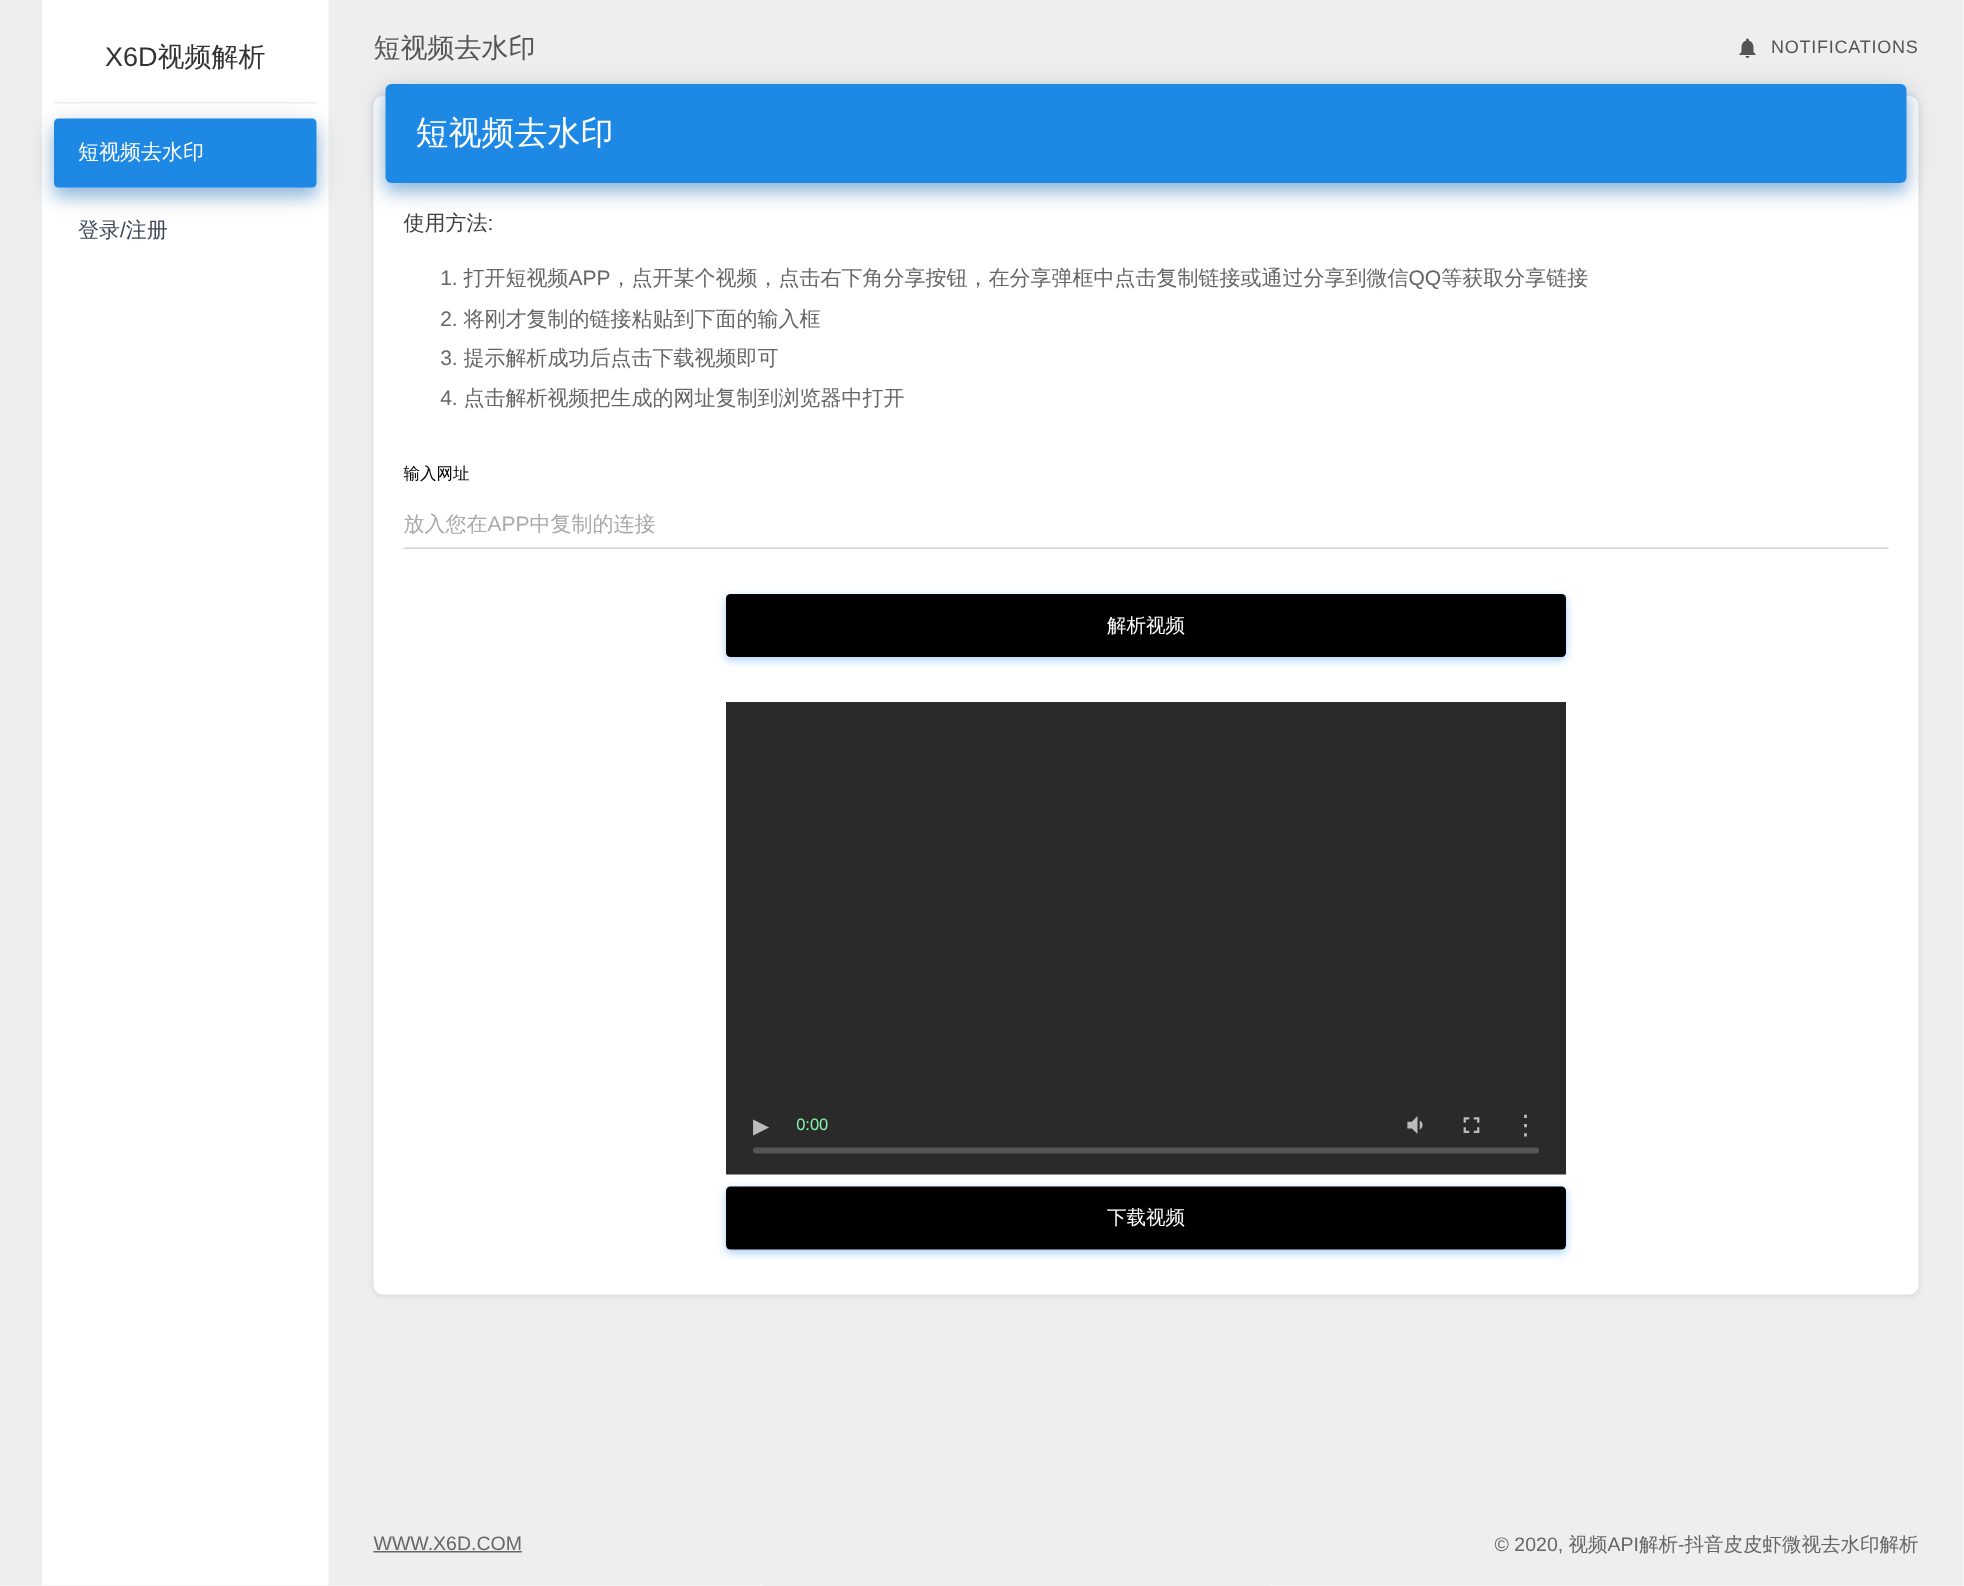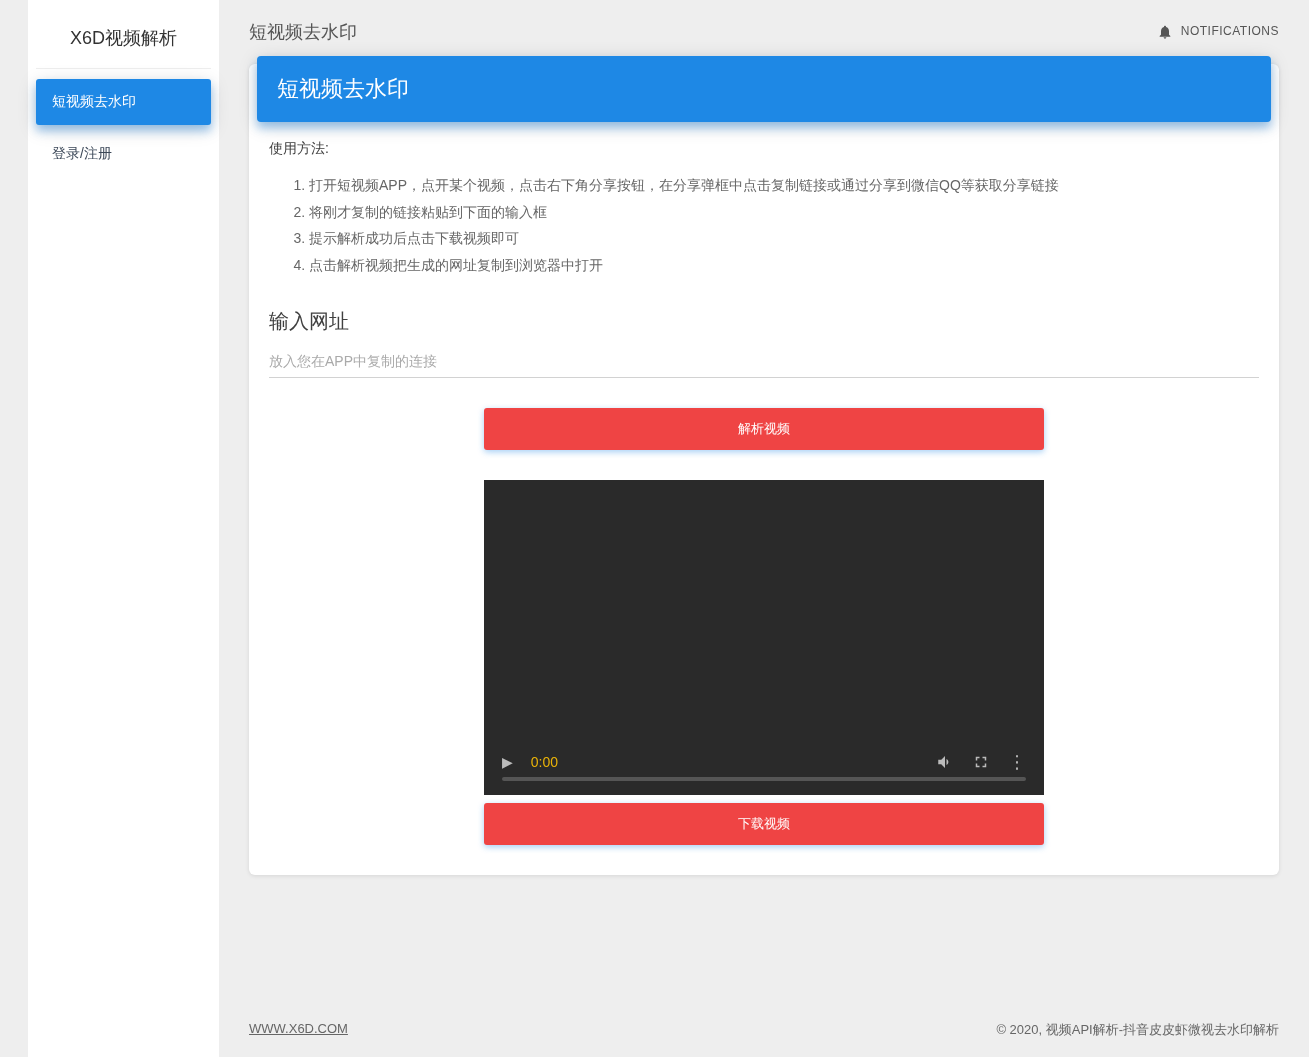--- a/index.html
+++ b/index.html
@@ -72,38 +72,38 @@
   font-size: 22px;
   border-radius: 4px;
   margin: 0 8px;
   position: relative;
   top: -8px;
   box-shadow: 0 4px 20px rgba(0,0,0,0.14), 0 6px 10px rgba(30,136,229,0.4);
 }
 .card-body { padding: 10px 20px 30px; }
 .usage-label { font-size: 14px; color: #404040; margin-bottom: 14px; }
 .usage-list { list-style: decimal; padding-left: 40px; font-size: 14px; color: #666; line-height: 1.9; margin-bottom: 30px; }
-.input-label { font-size: 20px; color: #404040; margin-bottom: 10px; }
+.input-label { font-size: 11px; color: #000000; margin-bottom: 10px; }
 .url-input {
   width: 100%;
   border: none;
   border-bottom: 1px solid #d2d2d2;
   padding: 8px 0;
   font-size: 14px;
   outline: none;
   background: transparent;
   color: #1d4ed8;
 }
 .url-input::placeholder { color: #aaa; }
 .btn {
   display: block;
   width: 560px;
   max-width: 62%;
   margin: 30px auto 0;
-  background: #ef4444;
+  background: #000000;
   color: #fff;
   border: none;
   border-radius: 3px;
   padding: 12px 0;
   font-size: 13px;
   font-weight: 500;
   cursor: pointer;
   box-shadow: 0 2px 6px rgba(30,136,229,0.4);
 }
 .video-box {
@@ -117,21 +117,21 @@
   flex-direction: column;
   justify-content: flex-end;
 }
 .vcontrols {
   display: flex;
   align-items: center;
   gap: 18px;
   padding: 10px 18px 6px;
 }
 .vplay { color: #bbb; font-size: 14px; cursor: pointer; }
-.vtime { color: #eab308; font-size: 14px; flex: 0 0 auto; }
+.vtime { color: #86efac; font-size: 11px; flex: 0 0 auto; }
 .vspacer { flex: 1; }
 .vicon { width: 18px; height: 18px; fill: #bbb; cursor: pointer; }
 .vdots { color: #bbb; font-size: 18px; cursor: pointer; line-height: 1; }
 .vprogress { height: 4px; background: #555; margin: 0 18px 14px; border-radius: 2px; }
 .footer {
   display: flex;
   justify-content: space-between;
   padding: 18px 30px;
   font-size: 13px;
   color: #666;

